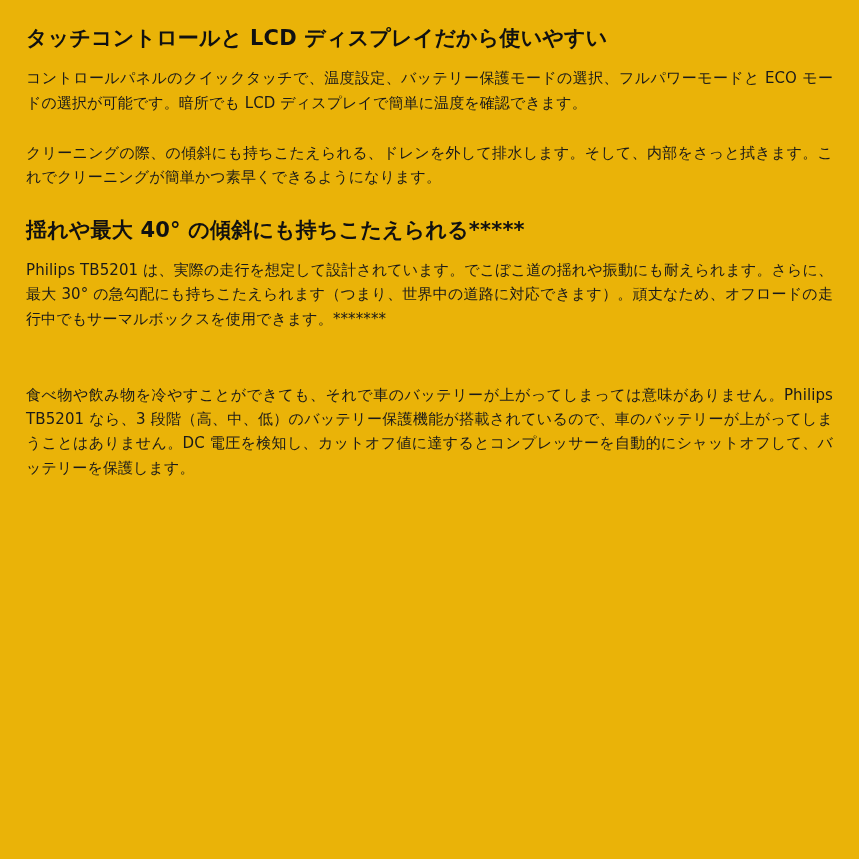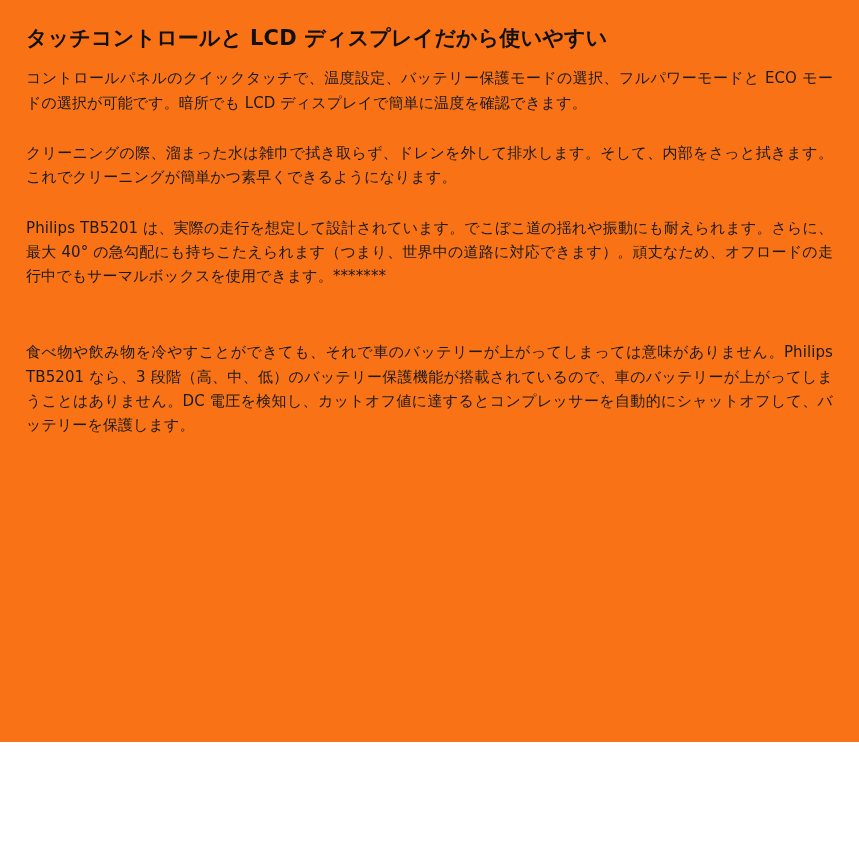--- a/index.html
+++ b/index.html
@@ -10,23 +10,23 @@
   body {
     width: 859px;
     height: 859px;
     font-family: "DejaVu Sans", "Liberation Sans", sans-serif;
     color: #111111;
     overflow: hidden;
   }
   .page {
     box-sizing: border-box;
     width: 859px;
-    height: 742px;
+    height: 859px;
     padding: 24px 26px 0 26px;
-    background: #f97316;
+    background: #eab308;
   }
   .section {
     margin-bottom: 26px;
   }
   .section.gap-large {
     margin-bottom: 52px;
   }
   .heading {
     font-size: 21px;
     font-weight: bold;
@@ -51,24 +51,25 @@
 <body>
 
 <div class="page">
 
   <div class="section">
     <h2 class="heading">タッチコントロールと LCD ディスプレイだから使いやすい</h2>
     <p class="body-text">コントロールパネルのクイックタッチで、温度設定、バッテリー保護モードの選択、フルパワーモードと ECO モードの選択が可能です。暗所でも LCD ディスプレイで簡単に温度を確認できます。</p>
   </div>
 
   <div class="section">
-    <p class="body-text">クリーニングの際、溜まった水は雑巾で拭き取らず、ドレンを外して排水します。そして、内部をさっと拭きます。これでクリーニングが簡単かつ素早くできるようになります。</p>
+    <p class="body-text">クリーニングの際、の傾斜にも持ちこたえられる、ドレンを外して排水します。そして、内部をさっと拭きます。これでクリーニングが簡単かつ素早くできるようになります。</p>
   </div>
 
   <div class="section gap-large">
-    <p class="body-text">Philips TB5201 は、実際の走行を想定して設計されています。でこぼこ道の揺れや振動にも耐えられます。さらに、最大 40° の急勾配にも持ちこたえられます（つまり、世界中の道路に対応できます）。頑丈なため、オフロードの走行中でもサーマルボックスを使用できます。*******</p>
+    <h2 class="heading">揺れや最大 40° の傾斜にも持ちこたえられる*****</h2>
+    <p class="body-text">Philips TB5201 は、実際の走行を想定して設計されています。でこぼこ道の揺れや振動にも耐えられます。さらに、最大 30° の急勾配にも持ちこたえられます（つまり、世界中の道路に対応できます）。頑丈なため、オフロードの走行中でもサーマルボックスを使用できます。*******</p>
   </div>
 
   <div class="section">
     <p class="body-text">食べ物や飲み物を冷やすことができても、それで車のバッテリーが上がってしまっては意味がありません。Philips TB5201 なら、3 段階（高、中、低）のバッテリー保護機能が搭載されているので、車のバッテリーが上がってしまうことはありません。DC 電圧を検知し、カットオフ値に達するとコンプレッサーを自動的にシャットオフして、バッテリーを保護します。</p>
   </div>
 
 </div>
 
 </body></html>

